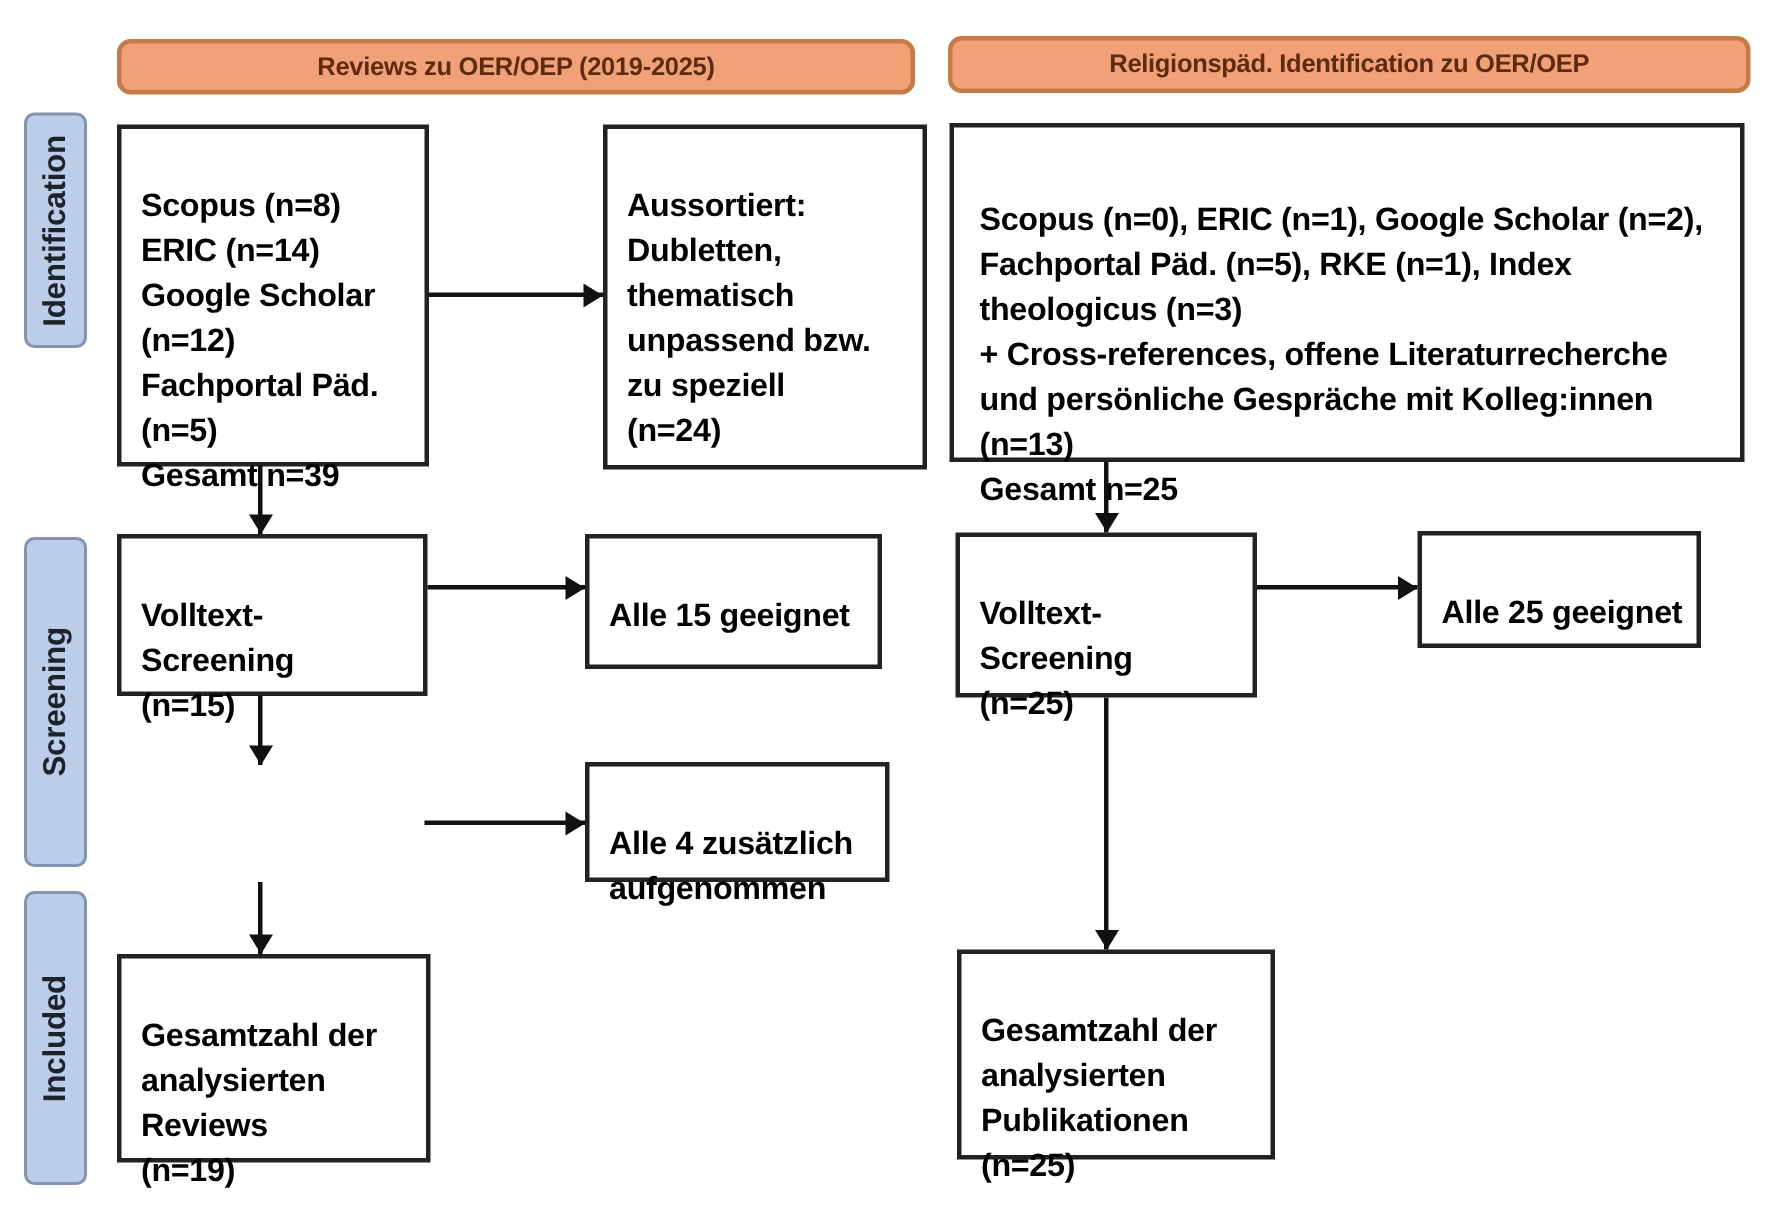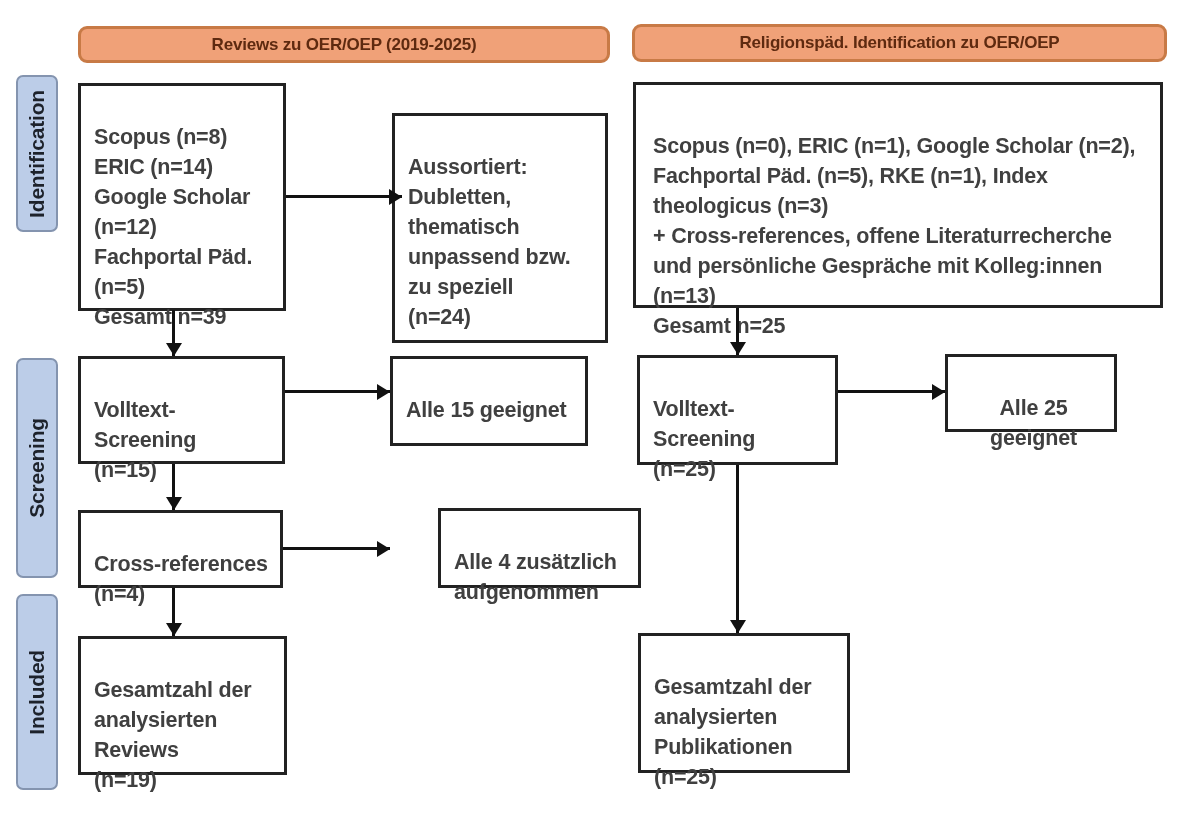--- a/index.html
+++ b/index.html
@@ -48,21 +48,21 @@
     white-space: nowrap;
     letter-spacing: -0.2px;
   }
 
   
   .fbox {
     position: absolute;
     box-sizing: border-box;
     background: #ffffff;
     border: 3px solid #222222;
-    color: #404040;
+    color: #000000;
     font-weight: 700;
     font-size: 21.5px;
     line-height: 30px;
     padding: 6px 8px 0 13px;
     white-space: pre-line;
     letter-spacing: -0.2px;
   }
 
   
   .arr-v {
@@ -121,45 +121,41 @@
   <div class="fbox" style="left:78px; top:83px; width:208px; height:228px;">
     <span>Scopus (n=8)
 ERIC (n=14)
 Google Scholar
 (n=12)
 Fachportal Päd.
 (n=5)
 Gesamt n=39</span>
   </div>
 
-  <div class="fbox" style="left:392px; top:83px; width:216px; height:230px;margin-top:30px;">
+  <div class="fbox" style="left:402px; top:83px; width:216px; height:230px;">
     <span>Aussortiert:
 Dubletten,
 thematisch
 unpassend bzw.
 zu speziell
 (n=24)</span>
   </div>
 
   <div class="fbox" style="left:78px; top:356px; width:207px; height:108px;">
     <span>Volltext-
 Screening
 (n=15)</span>
   </div>
 
   <div class="fbox" style="left:390px; top:356px; width:198px; height:90px;">
     <span>Alle 15 geeignet</span>
   </div>
 
-  <div class="fbox" style="left:78px; top:510px; width:205px; height:78px;">
-    <span>Cross-references
-(n=4)</span>
-  </div>
-
-  <div class="fbox" style="left:390px; top:508px; width:203px; height:80px;margin-left:48px;">
+
+  <div class="fbox" style="left:390px; top:508px; width:203px; height:80px;">
     <span>Alle 4 zusätzlich
 aufgenommen</span>
   </div>
 
   <div class="fbox" style="left:78px; top:636px; width:209px; height:139px;">
     <span>Gesamtzahl der
 analysierten
 Reviews
 (n=19)</span>
   </div>
@@ -173,21 +169,21 @@
 (n=13)
 Gesamt n=25</span>
   </div>
 
   <div class="fbox" style="left:637px; top:355px; width:201px; height:110px;">
     <span>Volltext-
 Screening
 (n=25)</span>
   </div>
 
-  <div class="fbox" style="left:945px; top:354px; width:172px; height:78px;text-align:center;">
+  <div class="fbox" style="left:945px; top:354px; width:189px; height:78px;">
     <span>Alle 25 geeignet</span>
   </div>
 
   <div class="fbox" style="left:638px; top:633px; width:212px; height:140px;">
     <span>Gesamtzahl der
 analysierten
 Publikationen
 (n=25)</span>
   </div>
 

